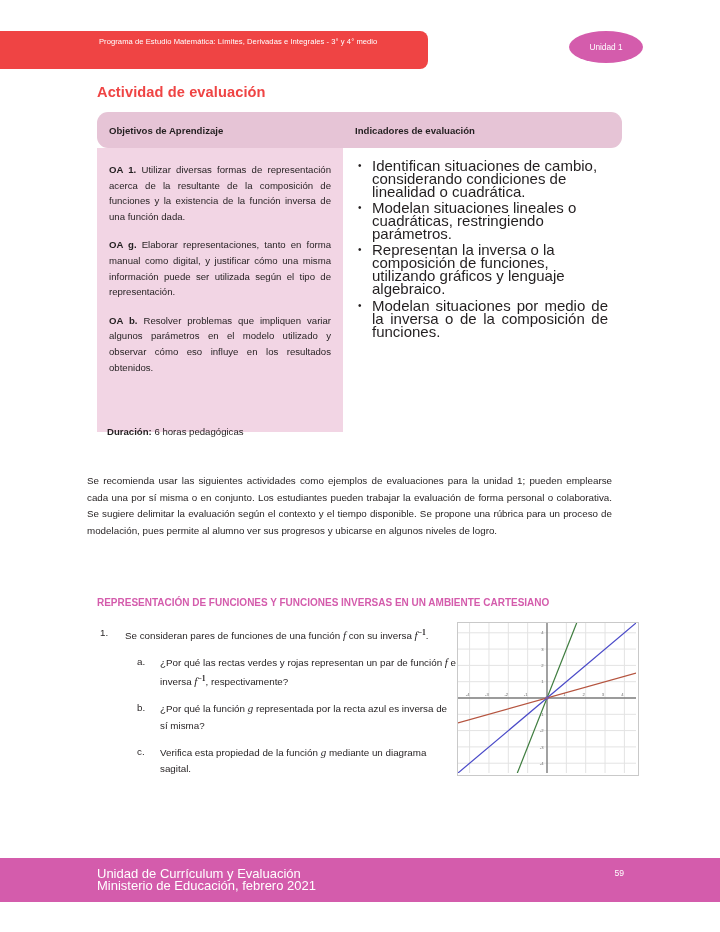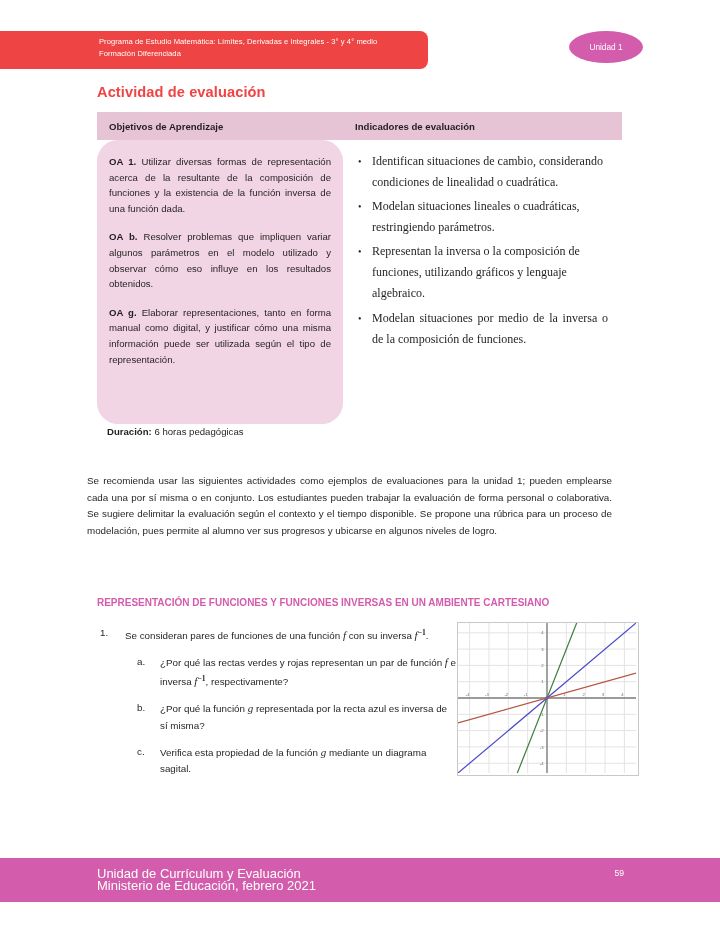--- a/index.html
+++ b/index.html
@@ -64,41 +64,41 @@
   
   .oa-table {
     position: absolute;
     left: 97px;
     top: 112px;
     width: 525px;
   }
   .oa-thead {
     display: flex;
     background: #e6c4d6;
-    height: 28px;
+    height: 36px;
+    border-radius: 11px;
   }
   .oa-th {
     font-size: 9.6px;
     font-weight: bold;
     color: #231f20;
     display: flex;
     align-items: center;
     box-sizing: border-box;
   }
   .oa-th.left  { width: 246px; padding-left: 12px; }
   .oa-th.right { width: 279px; padding-left: 12px; }
 
   .oa-tbody { display: flex; align-items: stretch; }
   .oa-td-left {
     width: 246px;
     background: #f2d5e4;
     box-sizing: border-box;
     padding: 14px 12px 16px 12px;
     min-height: 284px;
-    border-radius: 21px;
   }
   .oa-td-right {
     width: 279px;
     background: #ffffff;
     box-sizing: border-box;
     padding: 11px 8px 10px 10px;
   }
   .oa-p {
     font-size: 9.6px;
     line-height: 15.6px;
@@ -109,26 +109,25 @@
   .oa-p:last-child { margin-bottom: 0; }
   .oa-p b { font-weight: bold; }
 
   .ind-list {
     list-style: none;
     margin: 0;
     padding: 0;
   }
   .ind-list li {
     position: relative;
-    font-size: 12px;
-    line-height: 21px;
+    font-size: 15px;
+    line-height: 13px;
     padding-left: 19px;
     margin-bottom: 3px;
     color: #231f20;
-    font-family: Liberation Serif, serif;
   }
   .ind-list li.gap { margin-top: 4px; }
   .ind-list li.just { text-align: justify; padding-right: 6px; }
   .ind-list li::before {
     content: "\2022";
     position: absolute;
     left: 5px;
     top: -0.5px;
     font-size: 10px;
   }
@@ -250,41 +249,40 @@
     text-align: right;
     color: #ffffff;
     font-size: 8.6px;
   }
 </style>
 </head>
 <body>
 
 <div class="header-bar">
   <div class="hline">Programa de Estudio Matemática: Límites, Derivadas e Integrales - 3° y 4° medio</div>
-  <div class="hline">Formación Diferenciada</div>
 </div>
 <div class="unit-badge">Unidad 1</div>
 
 <div class="page-title">Actividad de evaluación</div>
 
 <div class="oa-table">
   <div class="oa-thead">
     <div class="oa-th left">Objetivos de Aprendizaje</div>
     <div class="oa-th right">Indicadores de evaluación</div>
   </div>
   <div class="oa-tbody">
     <div class="oa-td-left">
       <p class="oa-p">
         <b>OA 1.</b><span> Utilizar diversas formas de representación acerca de la resultante de la composición de funciones y la existencia de la función inversa de una función dada.</span>
       </p>
       <p class="oa-p">
-        <b>OA b.</b><span> Resolver problemas que impliquen variar algunos parámetros en el modelo utilizado y observar cómo eso influye en los resultados obtenidos.</span>
+        <b>OA g.</b><span> Elaborar representaciones, tanto en forma manual como digital, y justificar cómo una misma información puede ser utilizada según el tipo de representación.</span>
       </p>
       <p class="oa-p">
-        <b>OA g.</b><span> Elaborar representaciones, tanto en forma manual como digital, y justificar cómo una misma información puede ser utilizada según el tipo de representación.</span>
+        <b>OA b.</b><span> Resolver problemas que impliquen variar algunos parámetros en el modelo utilizado y observar cómo eso influye en los resultados obtenidos.</span>
       </p>
     </div>
     <div class="oa-td-right">
       <ul class="ind-list">
         <li>Identifican situaciones de cambio, considerando condiciones de linealidad o cuadrática.</li>
         <li>Modelan situaciones lineales o cuadráticas, restringiendo parámetros.</li>
         <li>Representan la inversa o la composición de funciones, utilizando gráficos y lenguaje algebraico.</li>
         <li class="gap just">Modelan situaciones por medio de la inversa o de la composición de funciones.</li>
       </ul>
     </div>

